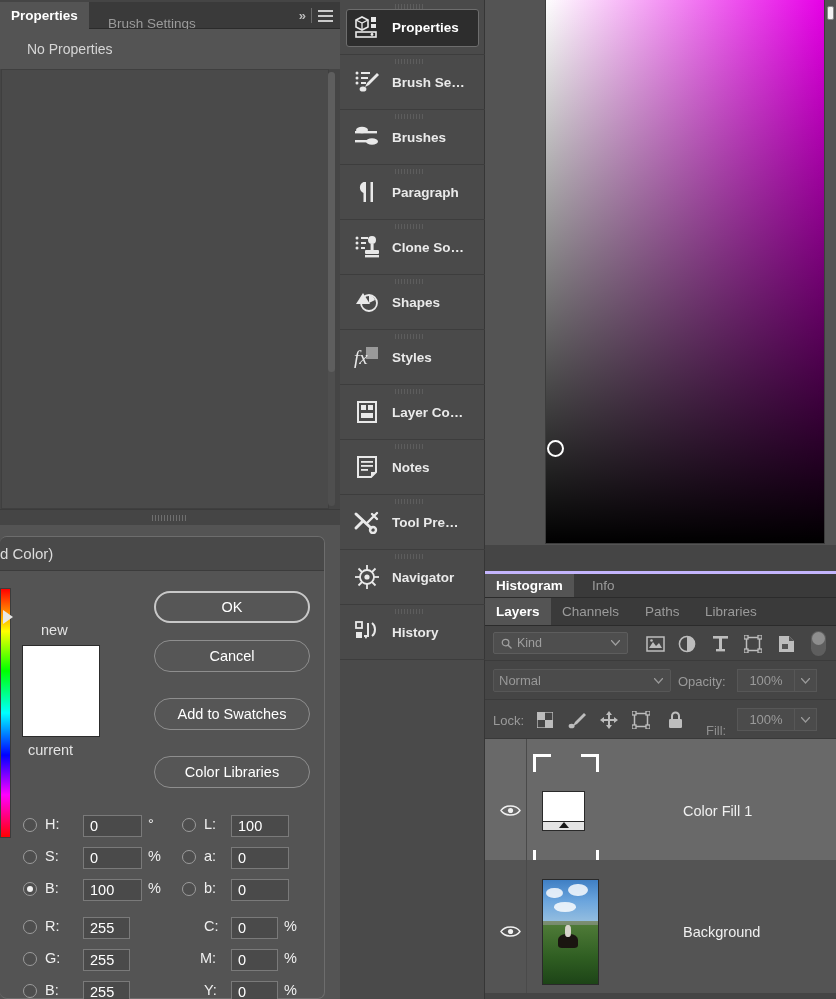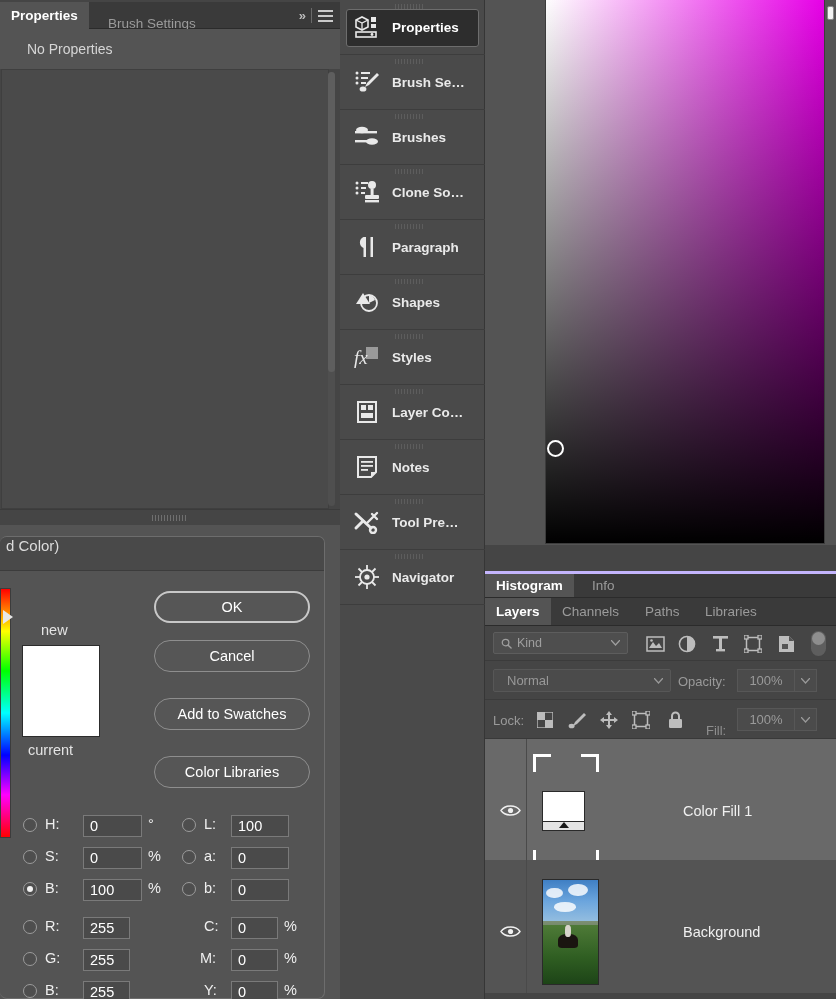--- a/index.html
+++ b/index.html
@@ -165,21 +165,21 @@
     width: 13px; height: 13px; background: #8e8e8e; border-radius: 50%;
   }
 
   #blend-row {
     position: absolute; left: 0; top: 116px; width: 351px; height: 39px;
     background: #454545; border-bottom: 1px solid #3b3b3b;
   }
   #blend-select {
     position: absolute; left: 8px; top: 8px; width: 178px; height: 23px;
     background: #4b4b4b; border: 1px solid #575757; border-radius: 2px;
-    display: flex; align-items: center; padding-left: 13px;
+    display: flex; align-items: center; padding-left: 5px;
     color: #989898; font-size: 13px;
   }
   #blend-select .caret { position: absolute; right: 7px; top: 8px; }
   #opacity-label { position: absolute; left: 193px; top: 13px; color: #9a9a9a; font-size: 13px; }
   #opacity-box {
     position: absolute; left: 252px; top: 8px; width: 58px; height: 23px;
     background: #4b4b4b; border: 1px solid #575757;
     display: flex; align-items: center; justify-content: center;
     color: #9a9a9a; font-size: 13px;
   }
@@ -271,21 +271,21 @@
     left: 0; top: 536px; width: 325px; height: 463px;
     background: #545454;
     border: 1px solid #6d6d6d;
     border-radius: 7px;
     border-left: none;
     overflow: hidden;
   }
   #cd-titlebar {
     position: absolute; left: 0; top: 0; width: 100%; height: 34px;
     background: #494949; border-bottom: 1px solid #3c3c3c;
-    display: flex; align-items: flex-start; padding-left: 6px;
+    display: flex; align-items: center; 
   }
   #cd-title { color: #dcdcdc; font-size: 15px; white-space: nowrap; }
   #hue-slider {
     position: absolute; left: 0; top: 52px; width: 10px; height: 250px;
     background: linear-gradient(to bottom,
       #ff0000 0%, #ffff00 17%, #00ff00 33%, #00ffff 50%,
       #0000ff 67%, #ff00ff 83%, #ff0000 100%);
     border: 1px solid #3c3c3c;
   }
   #hue-marker {
@@ -405,50 +405,50 @@
       <div class="pm-grip"></div>
       <div class="pm-ico">
         <svg width="28" height="24" viewBox="0 0 28 24">
           <rect x="2" y="6" width="22" height="2.4" fill="#e9e9e9"></rect>
           <rect x="2" y="15" width="22" height="2.4" fill="#e9e9e9"></rect>
           <ellipse cx="9" cy="5" rx="6" ry="3.3" fill="#e9e9e9"></ellipse>
           <ellipse cx="19" cy="16.5" rx="6" ry="3.3" fill="#e9e9e9"></ellipse>
         </svg>
       </div>
       <div class="pm-lbl">Brushes</div>
+    </div>
+
+    <div class="pm-item">
+      <div class="pm-grip"></div>
+      <div class="pm-ico">
+        <svg width="24" height="24" viewBox="0 0 24 24">
+          <path d="M6 2 L18 2 L18 22 L15.5 22 L15.5 2" fill="#e9e9e9"></path>
+          <path d="M11 2 L11 22 L8.5 22 L8.5 13 A 6 6 0 0 1 8.5 2 Z" fill="#e9e9e9"></path>
+        </svg>
+      </div>
+      <div class="pm-lbl">Paragraph</div>
     </div>
 
     <div class="pm-item">
       <div class="pm-grip"></div>
       <div class="pm-ico">
         <svg width="26" height="24" viewBox="0 0 26 24">
           <circle cx="3" cy="3" r="1.5" fill="#e9e9e9"></circle>
             <rect x="7" y="2" width="7" height="2" fill="#e9e9e9"></rect>
           <circle cx="3" cy="8" r="1.5" fill="#e9e9e9"></circle>
             <rect x="7" y="7" width="5" height="2" fill="#e9e9e9"></rect>
           <circle cx="3" cy="13" r="1.5" fill="#e9e9e9"></circle>
             <rect x="7" y="12" width="4" height="2" fill="#e9e9e9"></rect>
           <circle cx="18" cy="5" r="4" fill="#e9e9e9"></circle>
           <rect x="16.6" y="9" width="3" height="6" fill="#e9e9e9"></rect>
           <rect x="11" y="15" width="14" height="4" rx="1" fill="#e9e9e9"></rect>
           <rect x="11" y="20" width="14" height="2.4" fill="#e9e9e9"></rect>
         </svg>
       </div>
       <div class="pm-lbl">Clone So…</div>
-    </div>
-
-    <div class="pm-item">
-      <div class="pm-grip"></div>
-      <div class="pm-ico">
-        <svg width="24" height="24" viewBox="0 0 24 24">
-          <path d="M6 2 L18 2 L18 22 L15.5 22 L15.5 2" fill="#e9e9e9"></path>
-          <path d="M11 2 L11 22 L8.5 22 L8.5 13 A 6 6 0 0 1 8.5 2 Z" fill="#e9e9e9"></path>
-        </svg>
-      </div>
-      <div class="pm-lbl">Paragraph</div>
     </div>
 
     <div class="pm-item">
       <div class="pm-grip"></div>
       <div class="pm-ico">
         <svg width="26" height="24" viewBox="0 0 26 24">
           <circle cx="15" cy="13" r="8" fill="none" stroke="#e9e9e9" stroke-width="1.8"></circle>
           <path d="M15 13 L15 5 A 8 8 0 0 1 21 10 Z" fill="#e9e9e9"></path>
           <path d="M2 14 L9 3 L16 14 Z" fill="#e9e9e9"></path>
         </svg>
@@ -521,20 +521,33 @@
             <path d="M4.5 4.5 L8 8"></path>
               <path d="M18 18 L21.5 21.5"></path>
             <path d="M21.5 4.5 L18 8"></path>
               <path d="M8 18 L4.5 21.5"></path>
           </g>
         </svg>
       </div>
       <div class="pm-lbl">Navigator</div>
     </div>
 
+    <div class="pm-item">
+      <div class="pm-grip"></div>
+      <div class="pm-ico">
+        <svg width="26" height="24" viewBox="0 0 26 24">
+          <rect x="2" y="2" width="6" height="6" fill="none" stroke="#e9e9e9" stroke-width="1.8"></rect>
+          <rect x="2" y="12" width="6" height="6" fill="#e9e9e9"></rect>
+          <path d="M14 3 L14 16 L10 16" fill="none" stroke="#e9e9e9" stroke-width="2"></path>
+          <path d="M12 19 L10 16 L14.5 14.5 Z" fill="#e9e9e9"></path>
+          <path d="M18 3 C 22 6, 22 13, 18 16" fill="none" stroke="#e9e9e9" stroke-width="2"></path>
+        </svg>
+      </div>
+      <div class="pm-lbl">History</div>
+    </div>
 
   </div>
 
   <div id="color-field-wrap" class="abs">
     <div id="color-field"></div>
   </div>
   <div id="field-cursor" class="abs"></div>
   <div id="field-edge-marker" class="abs"></div>
 
   <div id="right-dock" class="abs">

